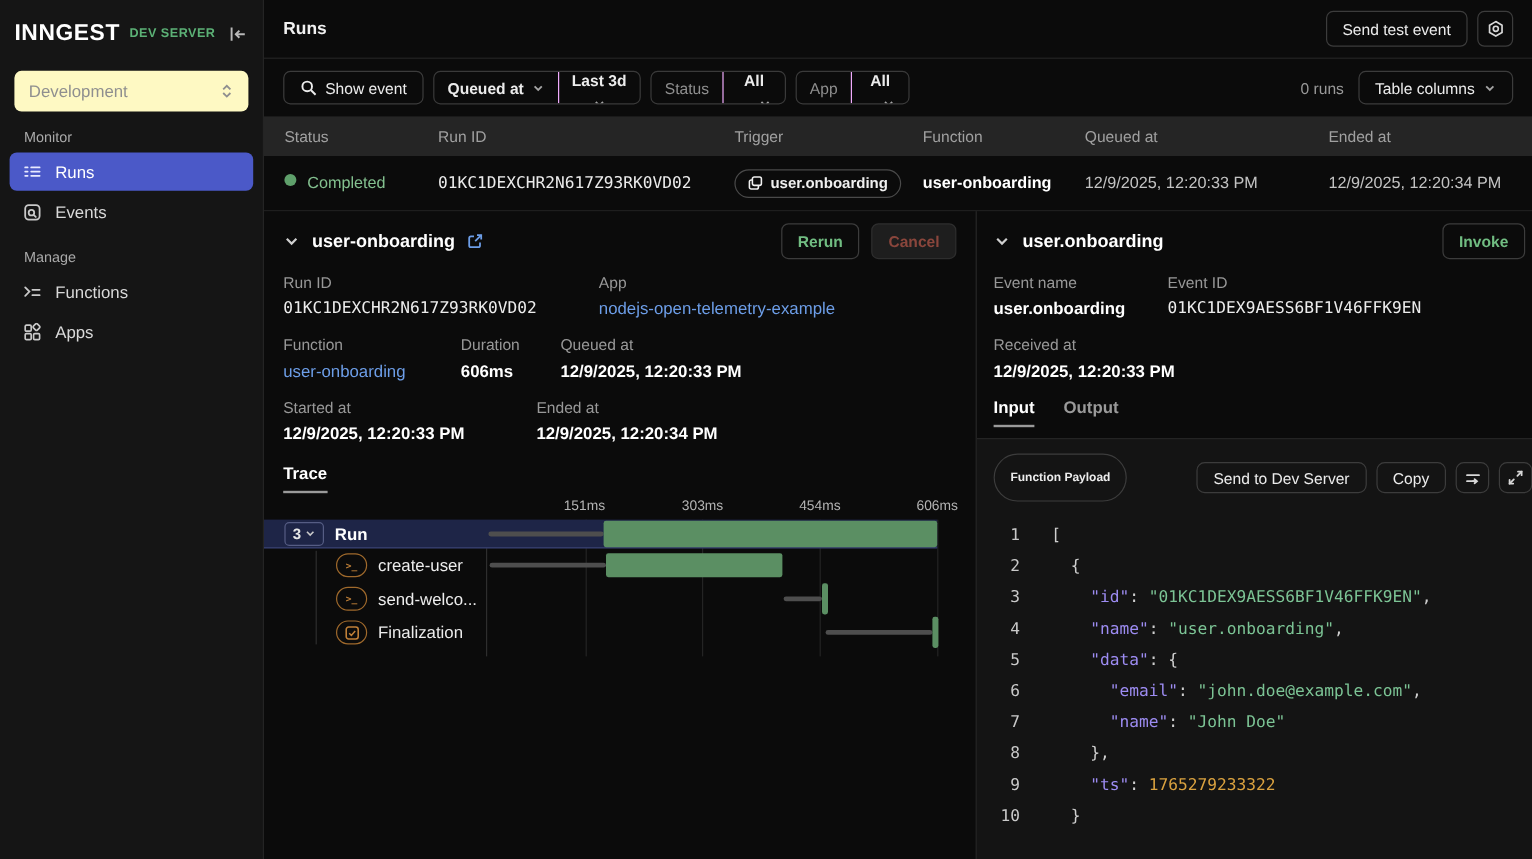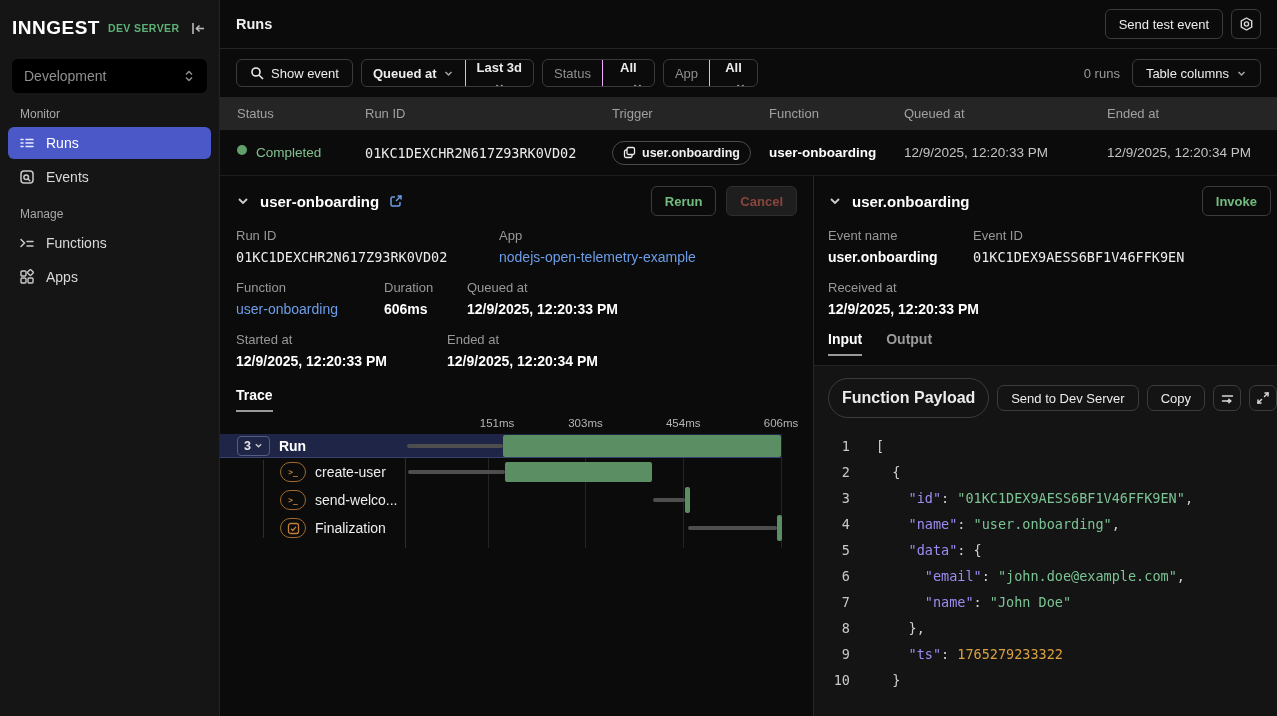--- a/index.html
+++ b/index.html
@@ -7,21 +7,21 @@
     font-family:"Liberation Sans", sans-serif; color:#e5e5e5; }
   .mono { font-family:"DejaVu Sans Mono", monospace; }
 
   
   .sidebar { position:fixed; left:0; top:0; width:220px; height:716px;
     background:#151515; border-right:1px solid #242424; }
   .logo-row { display:flex; align-items:center; gap:8px; padding:17px 12px 14px 12px; }
   .logo { font-size:19px; font-weight:800; letter-spacing:.5px; color:#fff; }
   .dev-badge { font-size:10.5px; font-weight:700; letter-spacing:.4px; color:#5cb176; }
   .collapse-btn { margin-left:auto; color:#b9b9b9; display:flex; cursor:pointer; }
-  .env-select { margin:6px 12px 10px 12px; height:34px; background:#000000;
+  .env-select { margin:6px 12px 10px 12px; height:34px; background:#fef9c3;
     border-radius:6px; display:flex; align-items:center; padding:0 12px;
     color:#8f8f8f; font-size:14px; cursor:pointer; }
   .env-select .sel-icon { margin-left:auto; color:#8f8f8f; display:flex; }
   .section-label { margin:14px 16px 6px 20px; font-size:12px; color:#a9a9a9; }
   .nav-item { margin:2px 8px; height:32px; border-radius:6px; display:flex;
     align-items:center; gap:11px; padding:0 11px; font-size:14px; color:#d9d9d9; cursor:pointer; }
   .nav-item.active { background:#4b59c8; color:#fff; }
   .nav-item .icn { display:flex; color:#c9c9c9; }
   .nav-item.active .icn { color:#e8eaff; }
 
@@ -118,21 +118,21 @@
   .bar { position:absolute; top:50%; transform:translateY(-50%); height:20px;
     background:#5b8f63; border-radius:2px; }
   .trace-row.run .bar { height:22px; }
   .bar.mini { height:26px; min-width:5px; }
 
   
   .payload { flex:1; background:#141414; border-top:1px solid #242424; margin-top:9px;
     padding:12px 14px; min-height:0; }
   .payload-actions { display:flex; align-items:center; }
   .pill-btn { border:1px solid #3c3c3c; border-radius:999px; height:40px; padding:0 13px;
-    background:transparent; color:#ececec; font-size:16px; font-weight:600;
+    background:transparent; color:#ececec; font-size:10px; font-weight:600;
     font-family:inherit; cursor:pointer; }
   .payload-right { margin-left:auto; display:flex; gap:8px; align-items:center; margin-right:-14px; }
   .btn.h26 { height:26px; border-radius:7px; }
   .icon-btn.h26 { width:28px; }
   .code { margin-top:15px; font-family:"DejaVu Sans Mono", monospace; font-size:13.5px;
     line-height:26px; }
   .code-line { display:flex; white-space:pre; }
   .code-line .ln { width:22px; text-align:right; color:#c9c9c9; flex:none; margin-right:26px; }
   .tk-p { color:#cfcfcf; } .tk-k { color:#9d8cf2; } .tk-s { color:#7cc495; } .tk-n { color:#d9a13f; }
 
@@ -374,21 +374,21 @@
           </div>
         </div>
       </div>
 
       <div class="trace-tabs">
         <span class="tab">Trace</span>
       </div>
 
       <div class="trace">
         <div class="trace-axis">
-            <span class="tick" style="left: 277px;">151ms</span>
+            <span class="tick" style="left: 267px;">151ms</span>
             <span class="tick" style="left: 365.48px;">303ms</span>
             <span class="tick" style="left: 463.24px;">454ms</span>
             <span class="tick" style="left: 561px;">606ms</span>
           </div>
         <div>
             <div class="gridline" style="left: 267.72px;"></div>
             <div class="gridline" style="left: 365.48px;"></div>
             <div class="gridline" style="left: 463.24px;"></div>
             <div class="gridline" style="left: 561px;"></div>
           </div>

